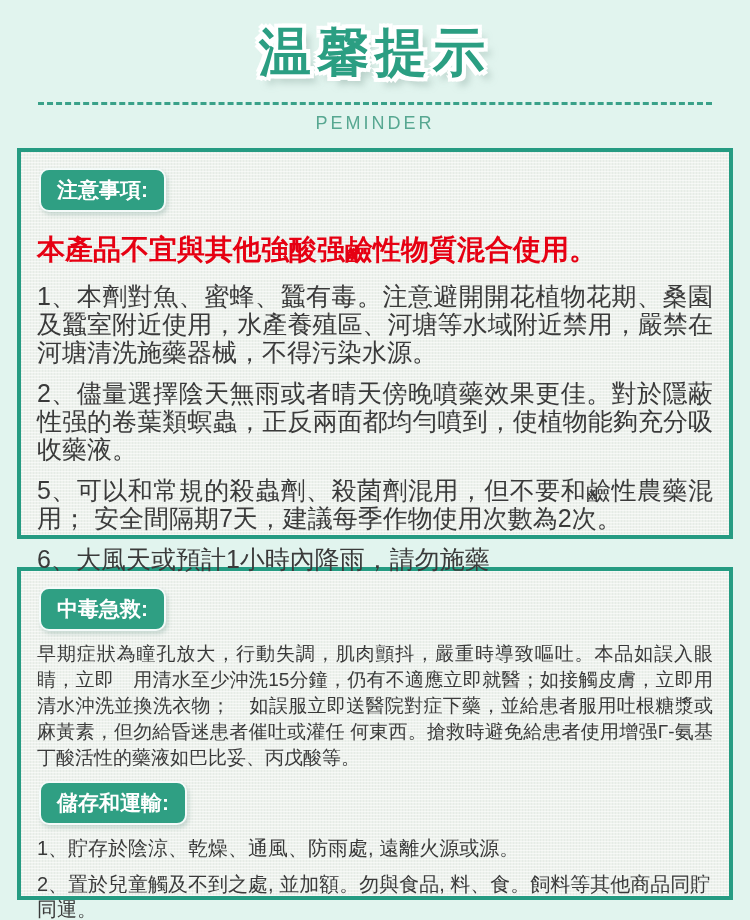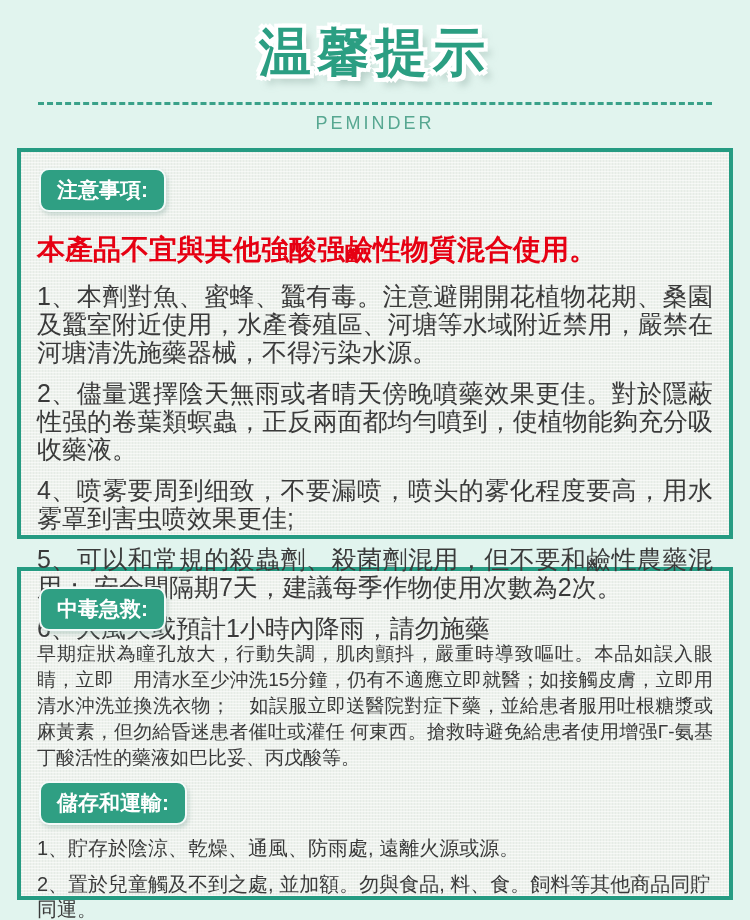--- a/index.html
+++ b/index.html
@@ -120,21 +120,20 @@
     <h1 class="title">温馨提示</h1>
     <div class="dashes"></div>
     <div class="subtitle">PEMINDER</div>
   </div>
 
   <section class="panel panel-notice">
     <span class="badge">注意事項:</span>
     <p class="warning">本產品不宜與其他強酸强鹼性物質混合使用。</p>
     <p class="item">1、本劑對魚、蜜蜂、蠶有毒。注意避開開花植物花期、桑園及蠶室附近使用，水產養殖區、河塘等水域附近禁用，嚴禁在河塘清洗施藥器械，不得污染水源。</p>
     <p class="item">2、儘量選擇陰天無雨或者晴天傍晚噴藥效果更佳。對於隱蔽性强的卷葉類螟蟲，正反兩面都均勻噴到，使植物能夠充分吸收藥液。</p>
-    <p class="item">4、喷雾要周到细致，不要漏喷，喷头的雾化程度要高，用水雾罩到害虫喷效果更佳;</p>
     <p class="item">5、可以和常規的殺蟲劑、殺菌劑混用，但不要和鹼性農藥混用；  安全間隔期7天，建議每季作物使用次數為2次。</p>
     <p class="item">6、大風天或預計1小時內降雨，請勿施藥</p>
   </section>
 
   <section class="panel panel-safety">
     <span class="badge">中毒急救:</span>
     <p class="firstaid-text">早期症狀為瞳孔放大，行動失調，肌肉顫抖，嚴重時導致嘔吐。本品如誤入眼睛，立即　用清水至少沖洗15分鐘，仍有不適應立即就醫；如接觸皮膚，立即用清水沖洗並換洗衣物；　如誤服立即送醫院對症下藥，並給患者服用吐根糖漿或麻黃素，但勿給昏迷患者催吐或灌任 何東西。搶救時避免給患者使用增强Γ-氨基丁酸活性的藥液如巴比妥、丙戊酸等。</p>
     <span class="badge storage-badge">儲存和運輸:</span>
     <p class="storage-item">1、貯存於陰涼、乾燥、通風、防雨處, 遠離火源或源。</p>
     <p class="storage-item">2、置於兒童觸及不到之處, 並加額。勿與食品, 料、食。飼料等其他商品同貯同運。</p>

